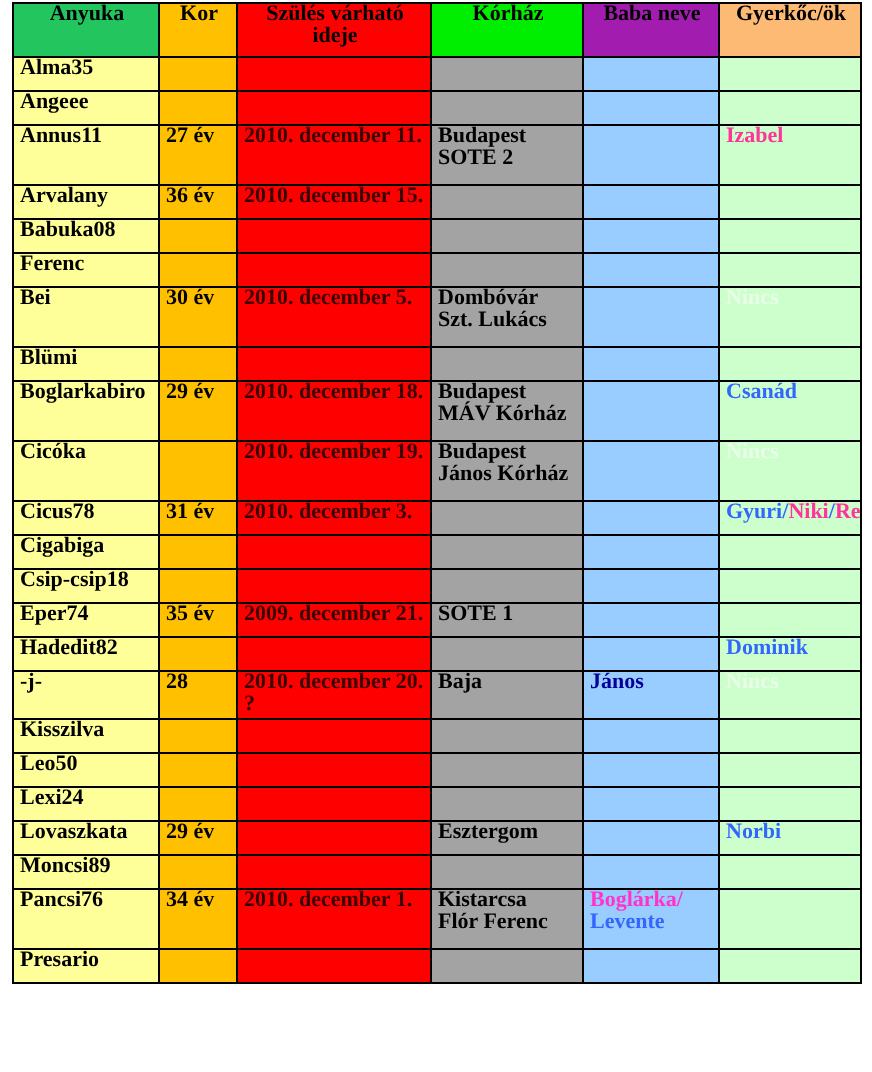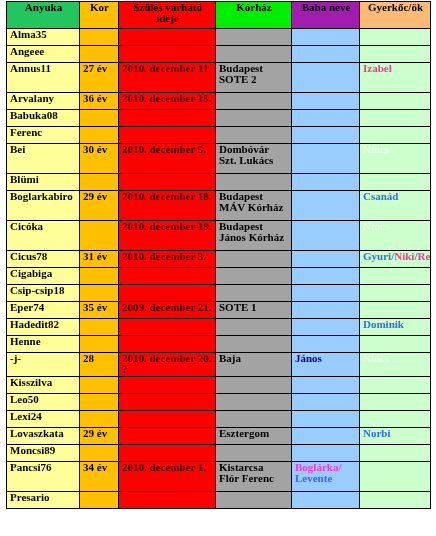--- a/index.html
+++ b/index.html
@@ -221,28 +221,20 @@
         </tr>
         <tr class="r1">
           <td class="d-anyuka">Hadedit82</td>
           <td class="d-kor"></td>
           <td class="d-szules"></td>
           <td class="d-korhaz"></td>
           <td class="d-baba"></td>
           <td class="d-gyerek"><span class="g-blue">Dominik</span></td>
         </tr>
         <tr class="r1">
-          <td class="d-anyuka">Henne</td>
-          <td class="d-kor"></td>
-          <td class="d-szules"></td>
-          <td class="d-korhaz"></td>
-          <td class="d-baba"></td>
-          <td class="d-gyerek"></td>
-        </tr>
-        <tr class="r1">
           <td class="d-anyuka">-j-</td>
           <td class="d-kor">28</td>
           <td class="d-szules">2010. december 20. ?</td>
           <td class="d-korhaz">Baja</td>
           <td class="d-baba"><span class="b-navy">János</span></td>
           <td class="d-gyerek"><span class="g-white">Nincs</span></td>
         </tr>
         <tr class="r1">
           <td class="d-anyuka">Kisszilva</td>
           <td class="d-kor"></td>

